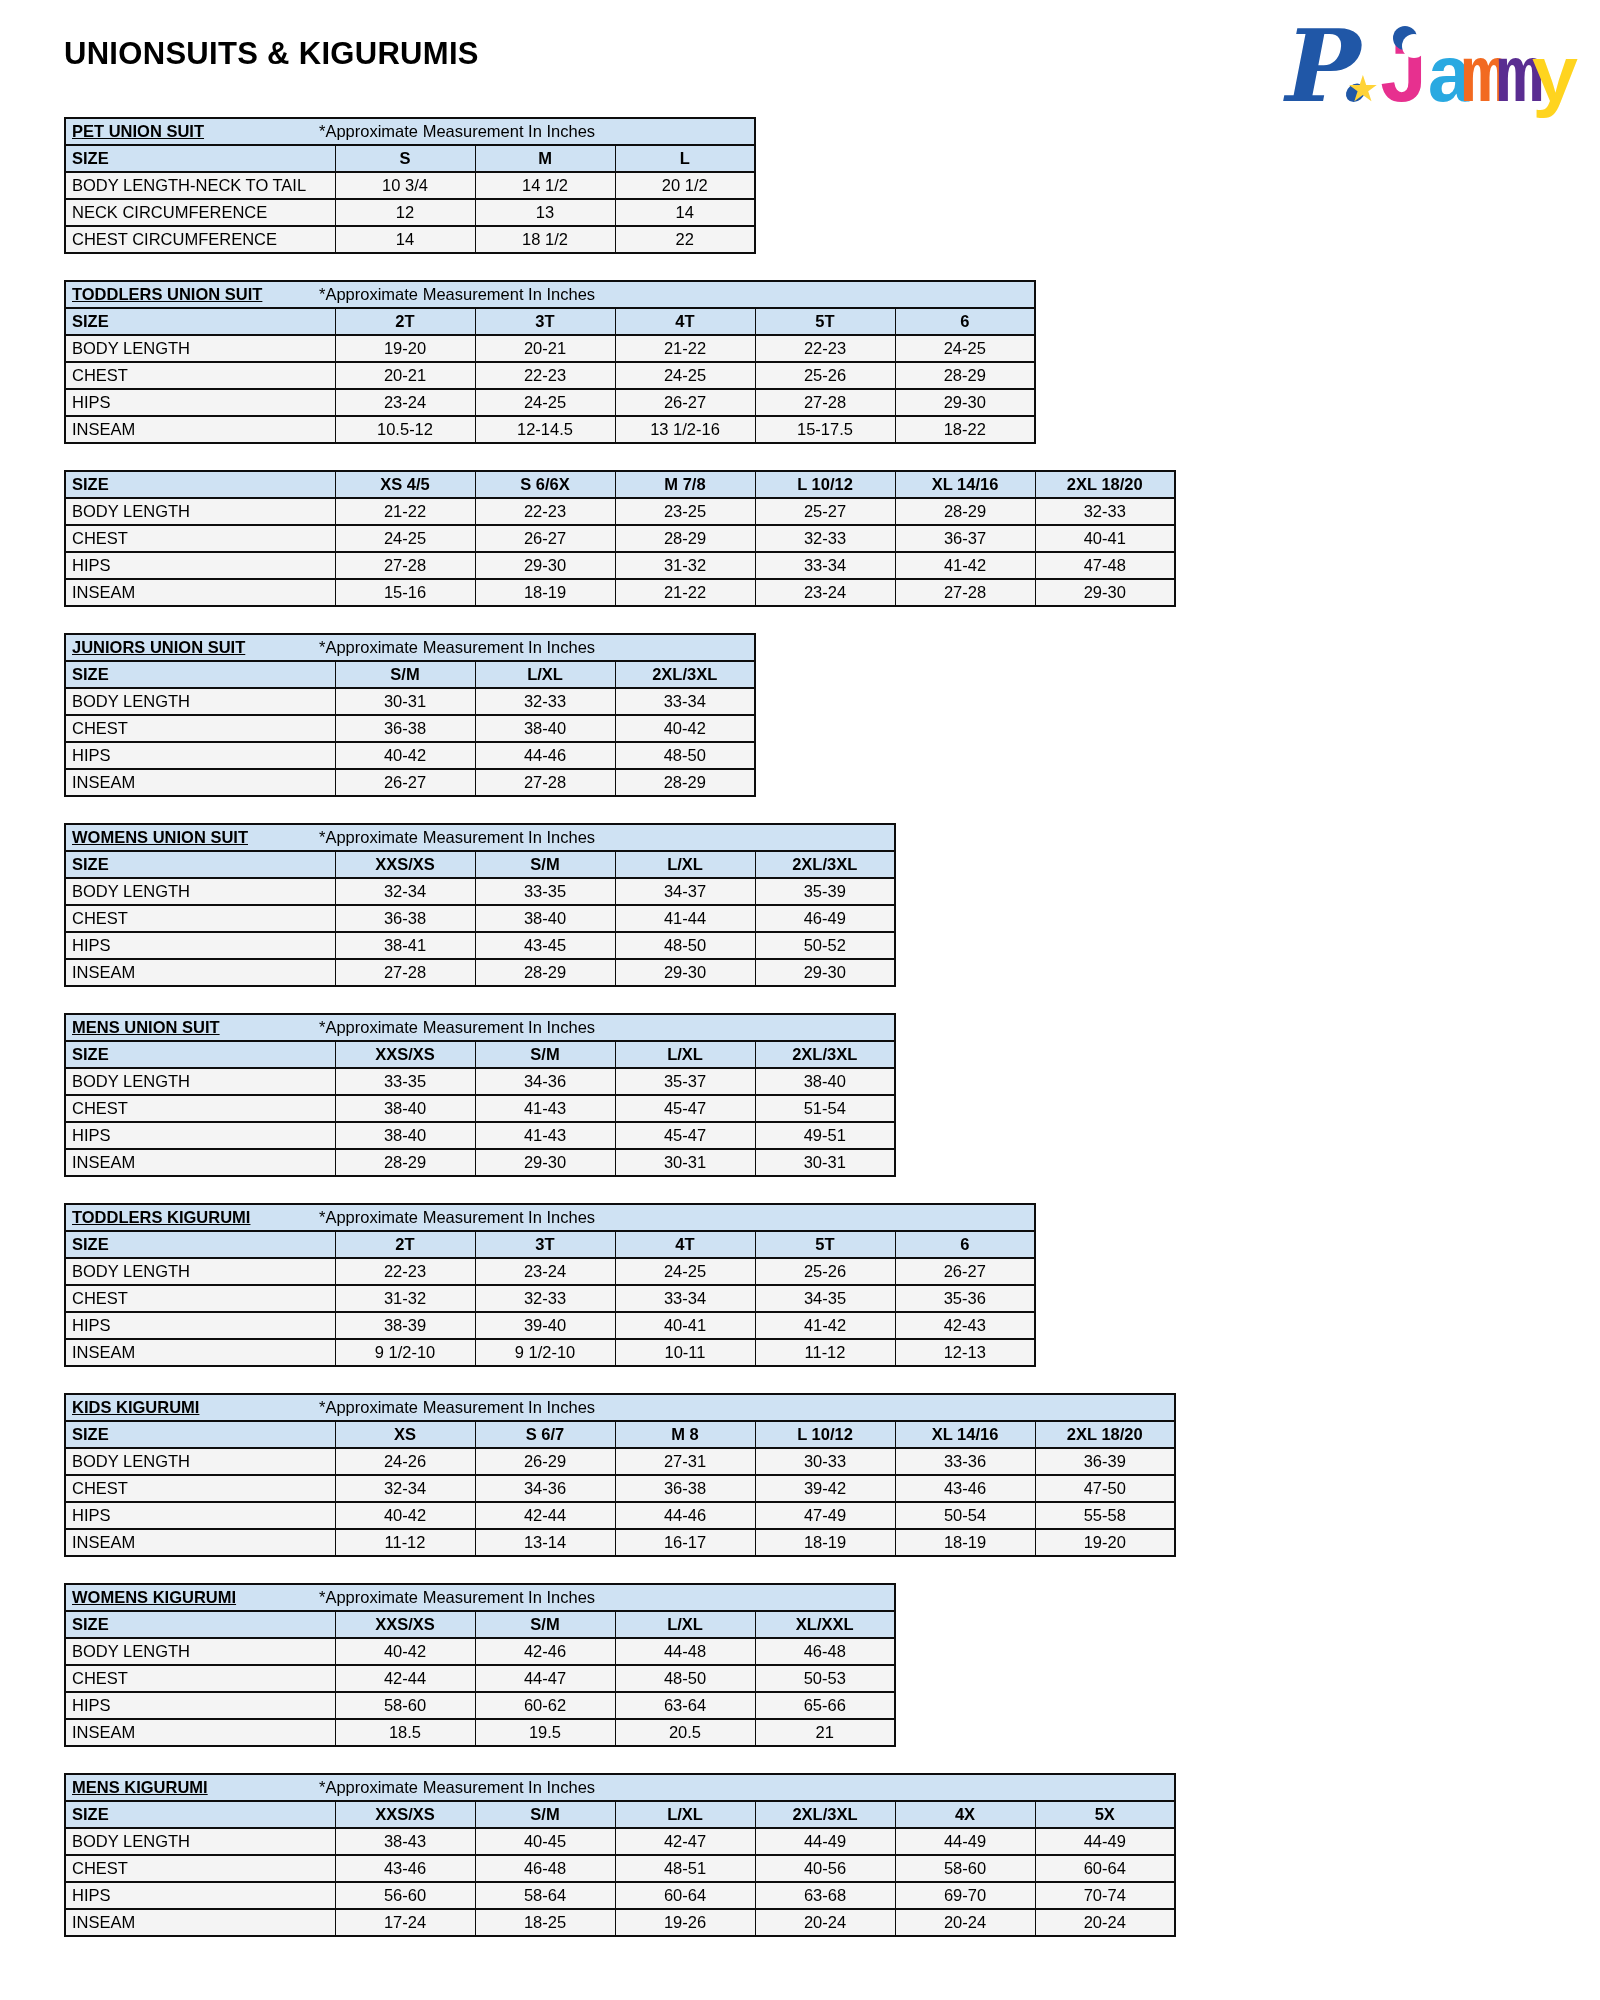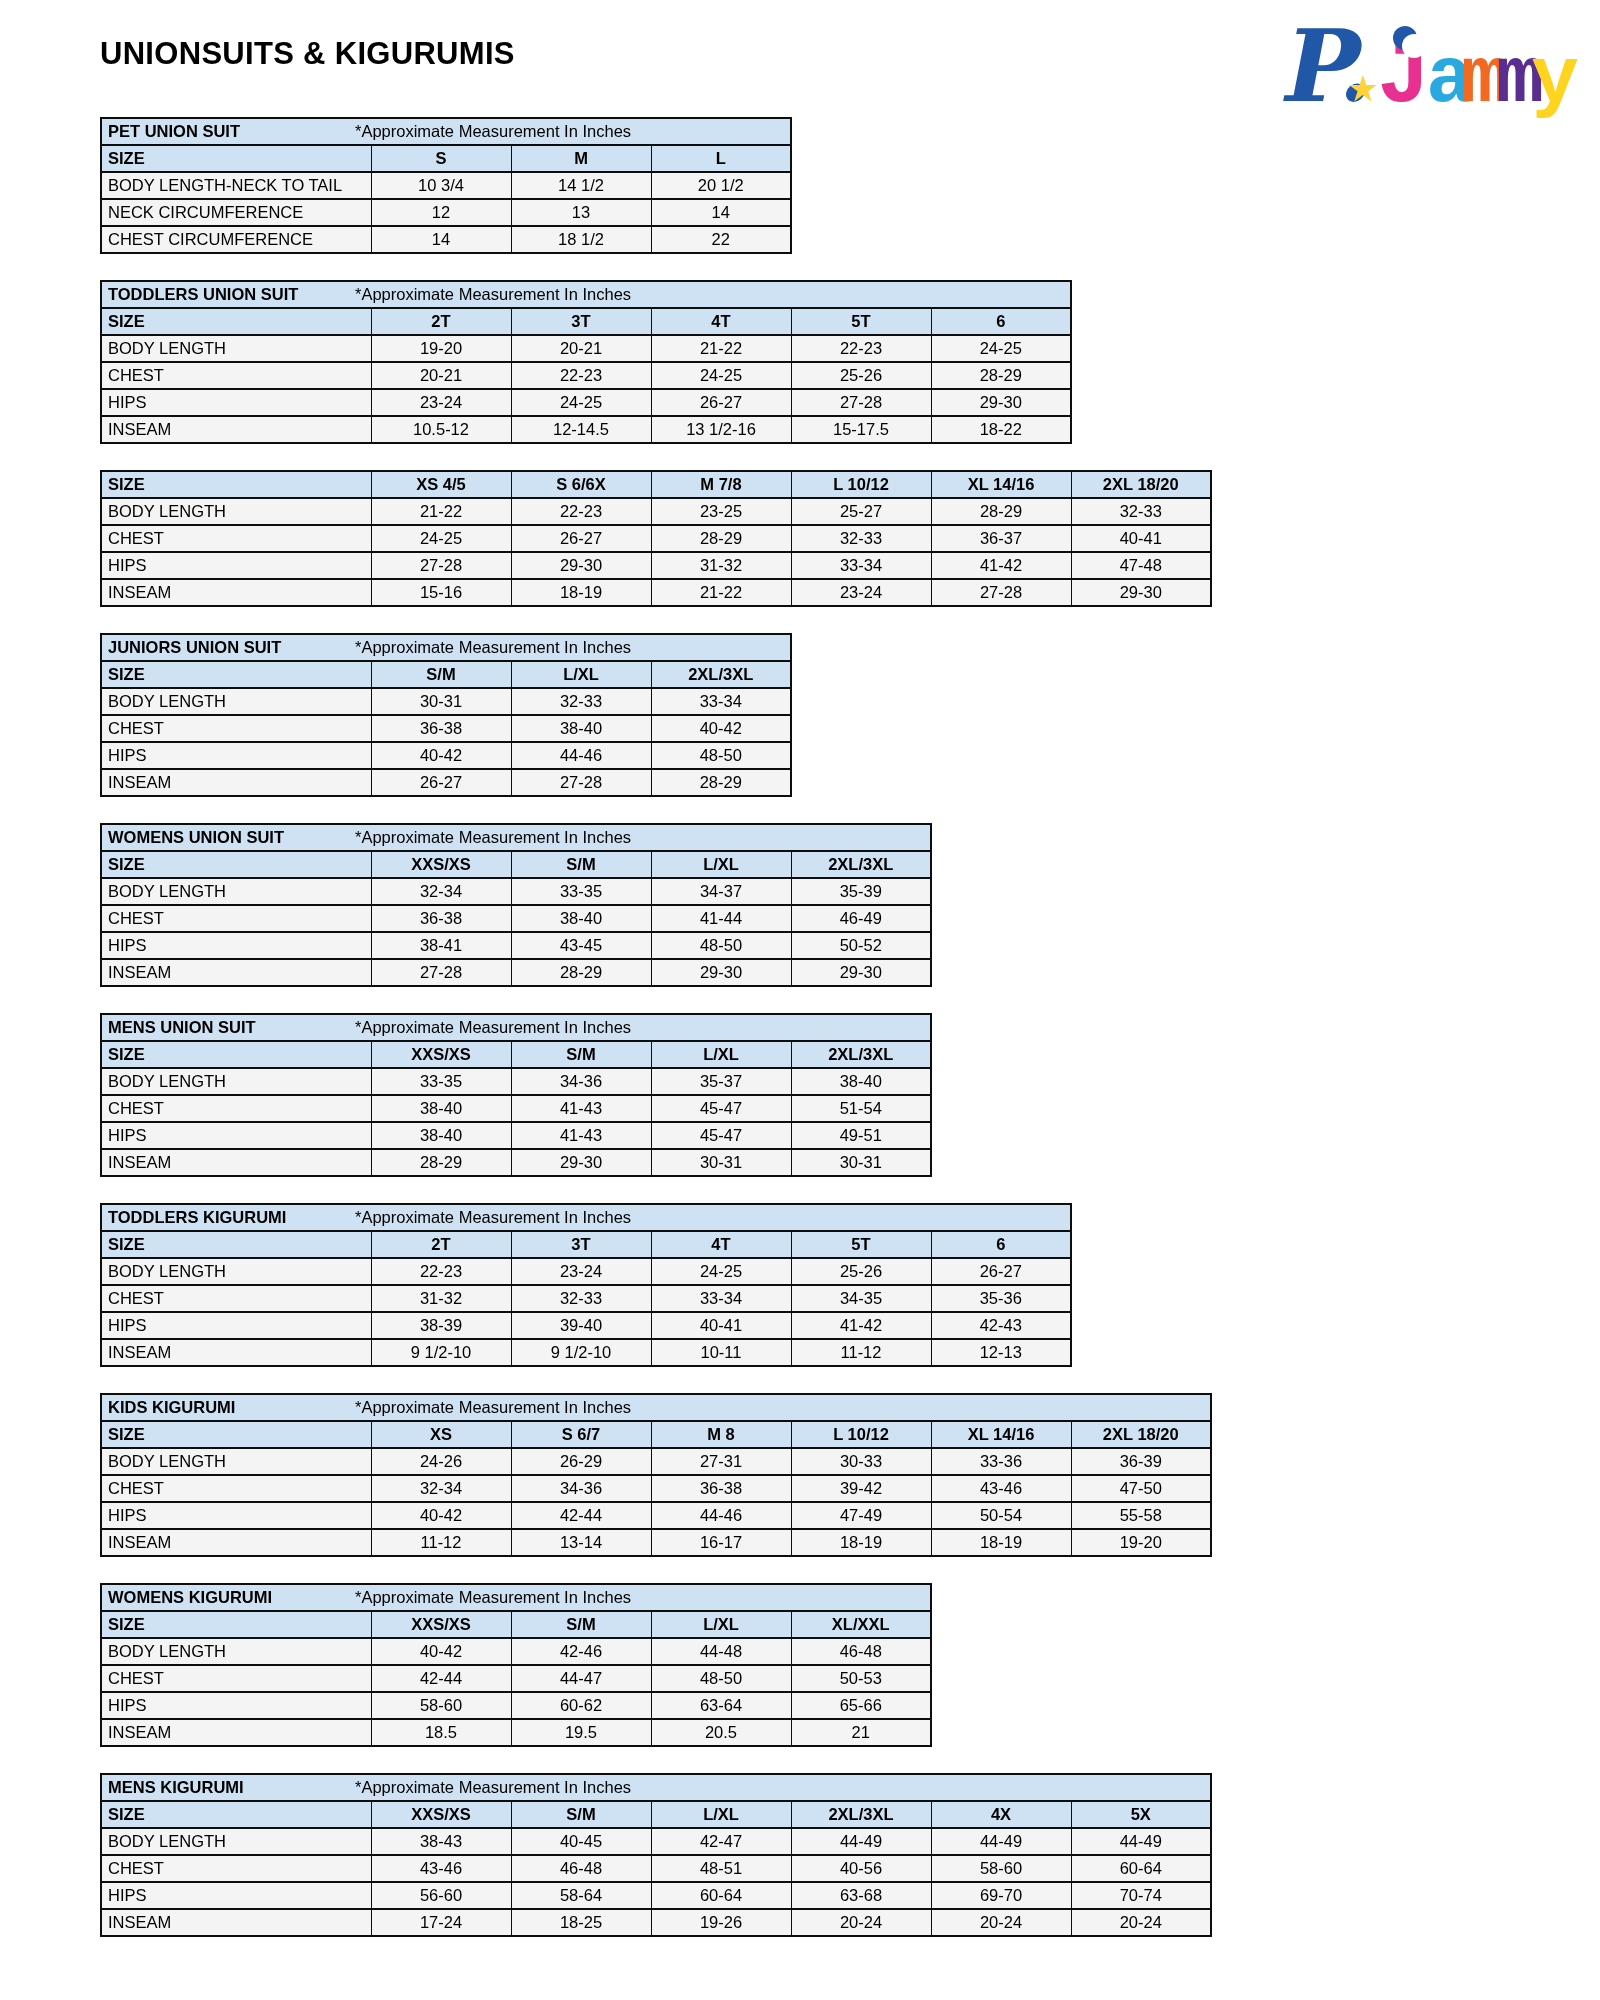--- a/index.html
+++ b/index.html
@@ -1,28 +1,28 @@
 <!DOCTYPE html>
 <html><head>
 <meta charset="utf-8">
 <style>
   html,body{margin:0;padding:0;background:#fff;}
   body{width:1600px;height:2000px;font-family:"Liberation Sans",sans-serif;color:#000;
        --hdr-bg:#cfe2f3;--row-bg:#f4f4f4;--line:#0d0d0d;}
   .page{position:relative;width:1600px;height:1996px;overflow:hidden;box-sizing:border-box;
-        padding:36px 0 0 100px;}
+        padding:36px 0 0 64px;}
   h1{font-size:31px;line-height:36px;margin:0;font-weight:700;letter-spacing:.3px;}
   .tables{margin-top:45px;}
   table{border-collapse:collapse;border:2px solid var(--line);margin:0 0 26px 0;table-layout:fixed;}
   td,th{border-left:1px solid var(--line);border-right:1px solid var(--line);
         border-top:2px solid var(--line);border-bottom:2px solid var(--line);
         height:25px;line-height:25px;font-size:16.5px;padding:0;white-space:nowrap;overflow:hidden;}
   .title-row td{background:var(--hdr-bg);}
   .hwrap{display:flex;align-items:center;}
-  .tname{display:inline-block;width:253px;padding-left:6px;font-weight:700;box-sizing:border-box;}
+  .tname{display:inline-block;width:253px;padding-left:6px;font-weight:700;box-sizing:border-box;text-decoration:underline;}
   .tnote{font-weight:400;}
   .size-row td,.size-row th{background:var(--hdr-bg);font-weight:700;text-align:center;margin-left:41px;}
   .size-row td.lab{text-align:left;padding-left:6px;}
   .data-row td{background:var(--row-bg);text-align:center;}
   .data-row td.lab{text-align:left;padding-left:6px;}
   
   .logo{position:absolute;top:16px;right:30px;white-space:nowrap;}
   .glyph{display:inline-block;vertical-align:baseline;}
   .g-script{font-family:"DejaVu Serif",serif;font-style:italic;font-weight:700;
             font-size:100px;line-height:100px;letter-spacing:-6px;}

